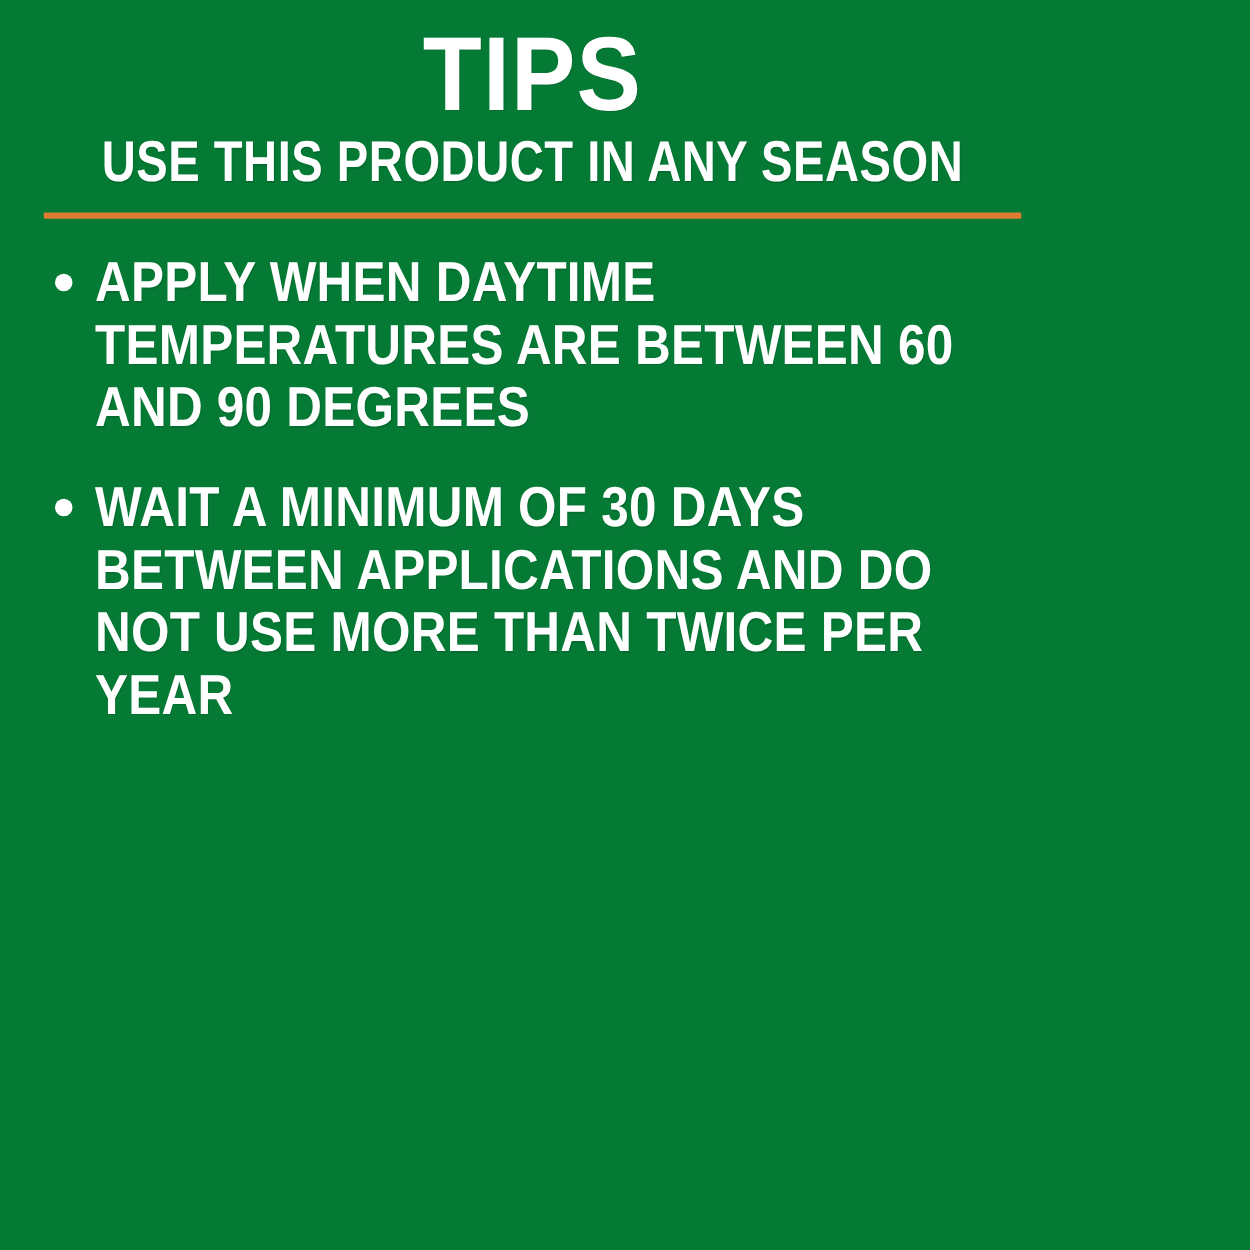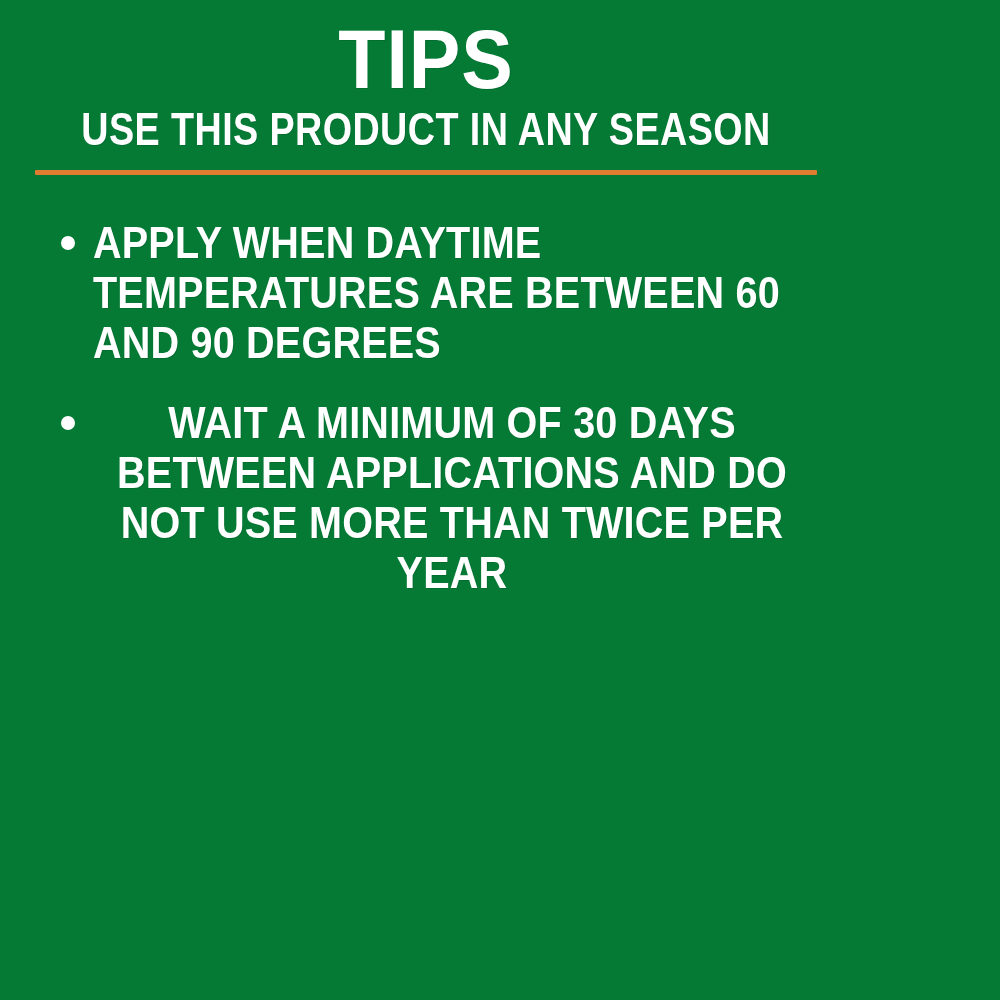--- a/index.html
+++ b/index.html
@@ -59,31 +59,30 @@
   }
   .divider {
     height: 5px;
     width: 100%;
     background: #e07b32;
     border-radius: 1px;
   }
   
   .tips {
     list-style: none;
-    margin: 17px;
+    margin: 0;
     padding: 26px 20px 0 44px;
   }
   .tip {
     position: relative;
     padding-left: 32px;
     margin-bottom: 30px;
   }
   .tip:last-child {
     margin-bottom: 0;
-    text-align: center;
   }
   .bullet {
     position: absolute;
     left: 0;
     top: 18px;
     width: 14px;
     height: 14px;
     background: #ffffff;
     border-radius: 50%;
   }

